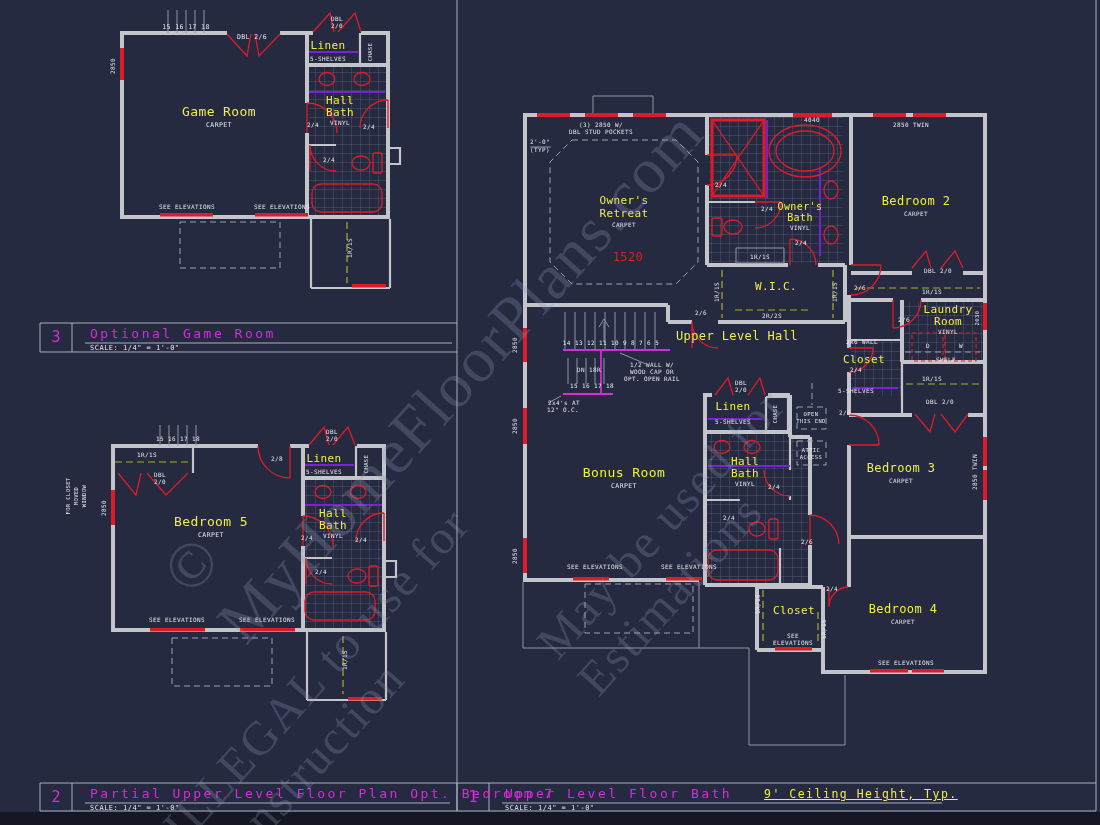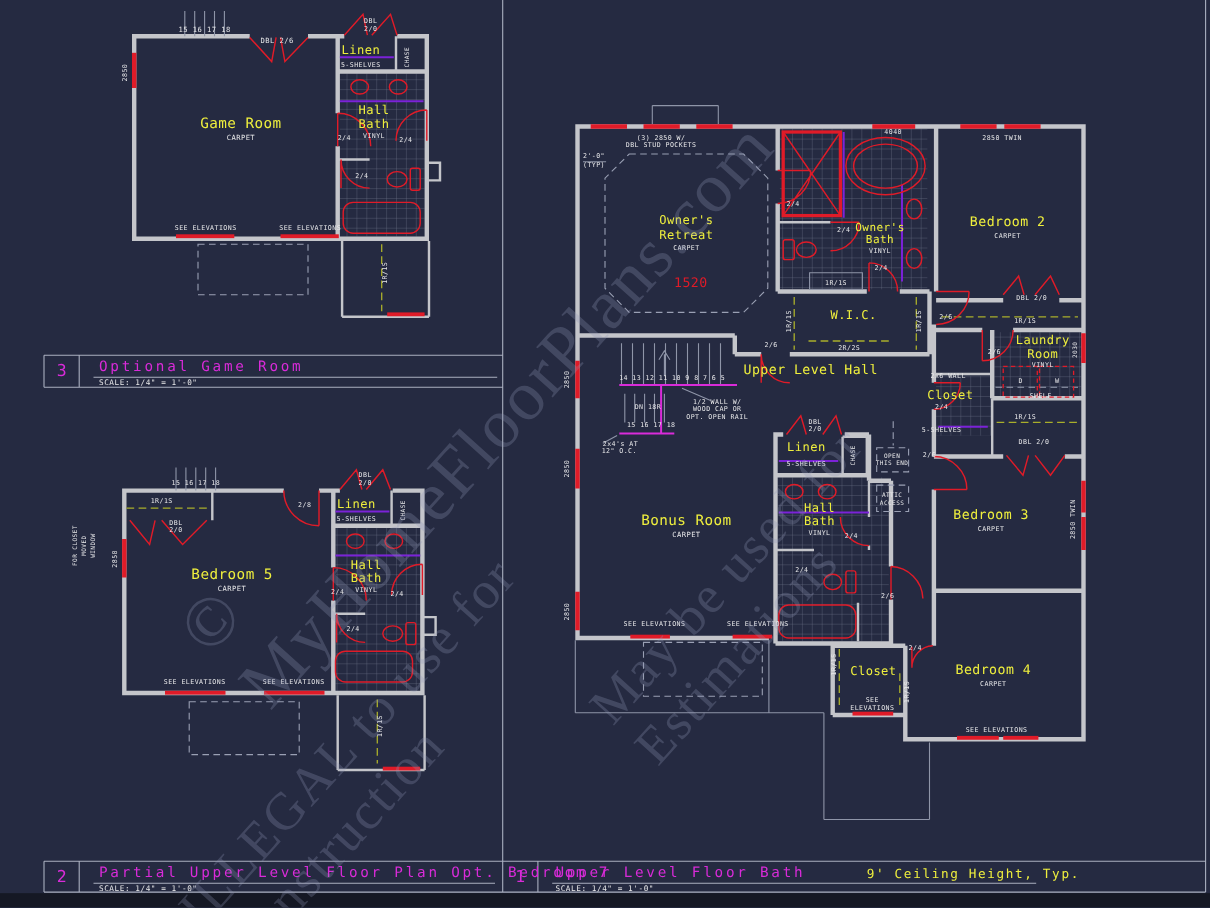--- a/index.html
+++ b/index.html
@@ -264,20 +264,20 @@
 <div class="htext tnum" style="left:40px;top:328px;width:32px;">3</div>
 <div class="htext ttitle" style="left:90px;top:326px;">Optional Game Room</div>
 <div class="htext tscale" style="left:90px;top:344px;">SCALE: 1/4" = 1'-0"</div>
 
 <div class="htext tnum" style="left:40px;top:788px;width:32px;">2</div>
 <div class="htext ttitle" style="left:90px;top:786px;">Partial Upper Level Floor Plan Opt. Bedroom 7</div>
 <div class="htext tscale" style="left:90px;top:804px;">SCALE: 1/4" = 1'-0"</div>
 
 <div class="htext tnum" style="left:457px;top:788px;width:32px;">1</div>
 <div class="htext ttitle" style="left:505px;top:786px;">Upper Level Floor Bath</div>
-<div class="htext tnote" style="left:788px;top:787px;">9' Ceiling Height, Typ.</div>
+<div class="htext tnote" style="left:764px;top:787px;text-decoration:underline;">9' Ceiling Height, Typ.</div>
 <div class="htext tscale" style="left:505px;top:804px;">SCALE: 1/4" = 1'-0"</div>
 
 <div id="bottom-strip"></div>
 
 <div class="wm" style="left:433px;top:352px;font-size:64px;">© MyHomeFloorPlans.com</div>
 <div class="wm" style="left:420px;top:600px;font-size:48px;">ILLEGAL to use for Construction</div>
 <div class="wm" style="left:700px;top:520px;font-size:48px;">May be used for Estimations</div>
 
 </body></html>

